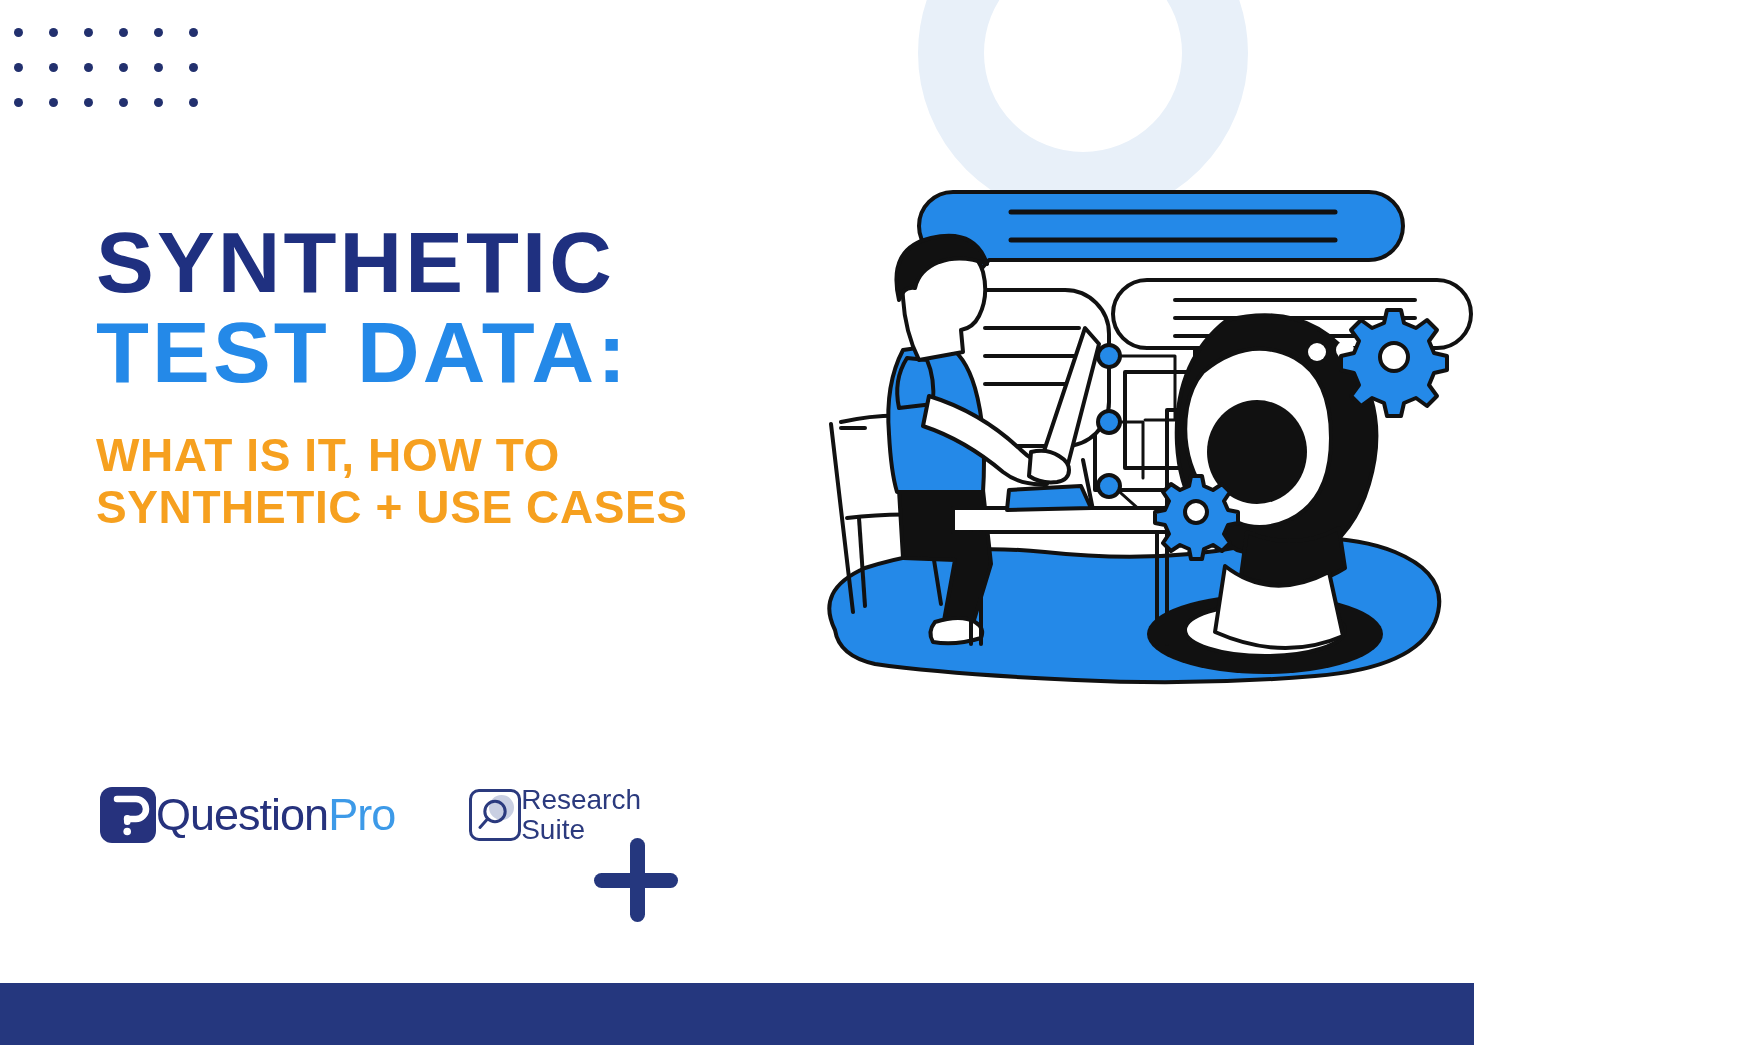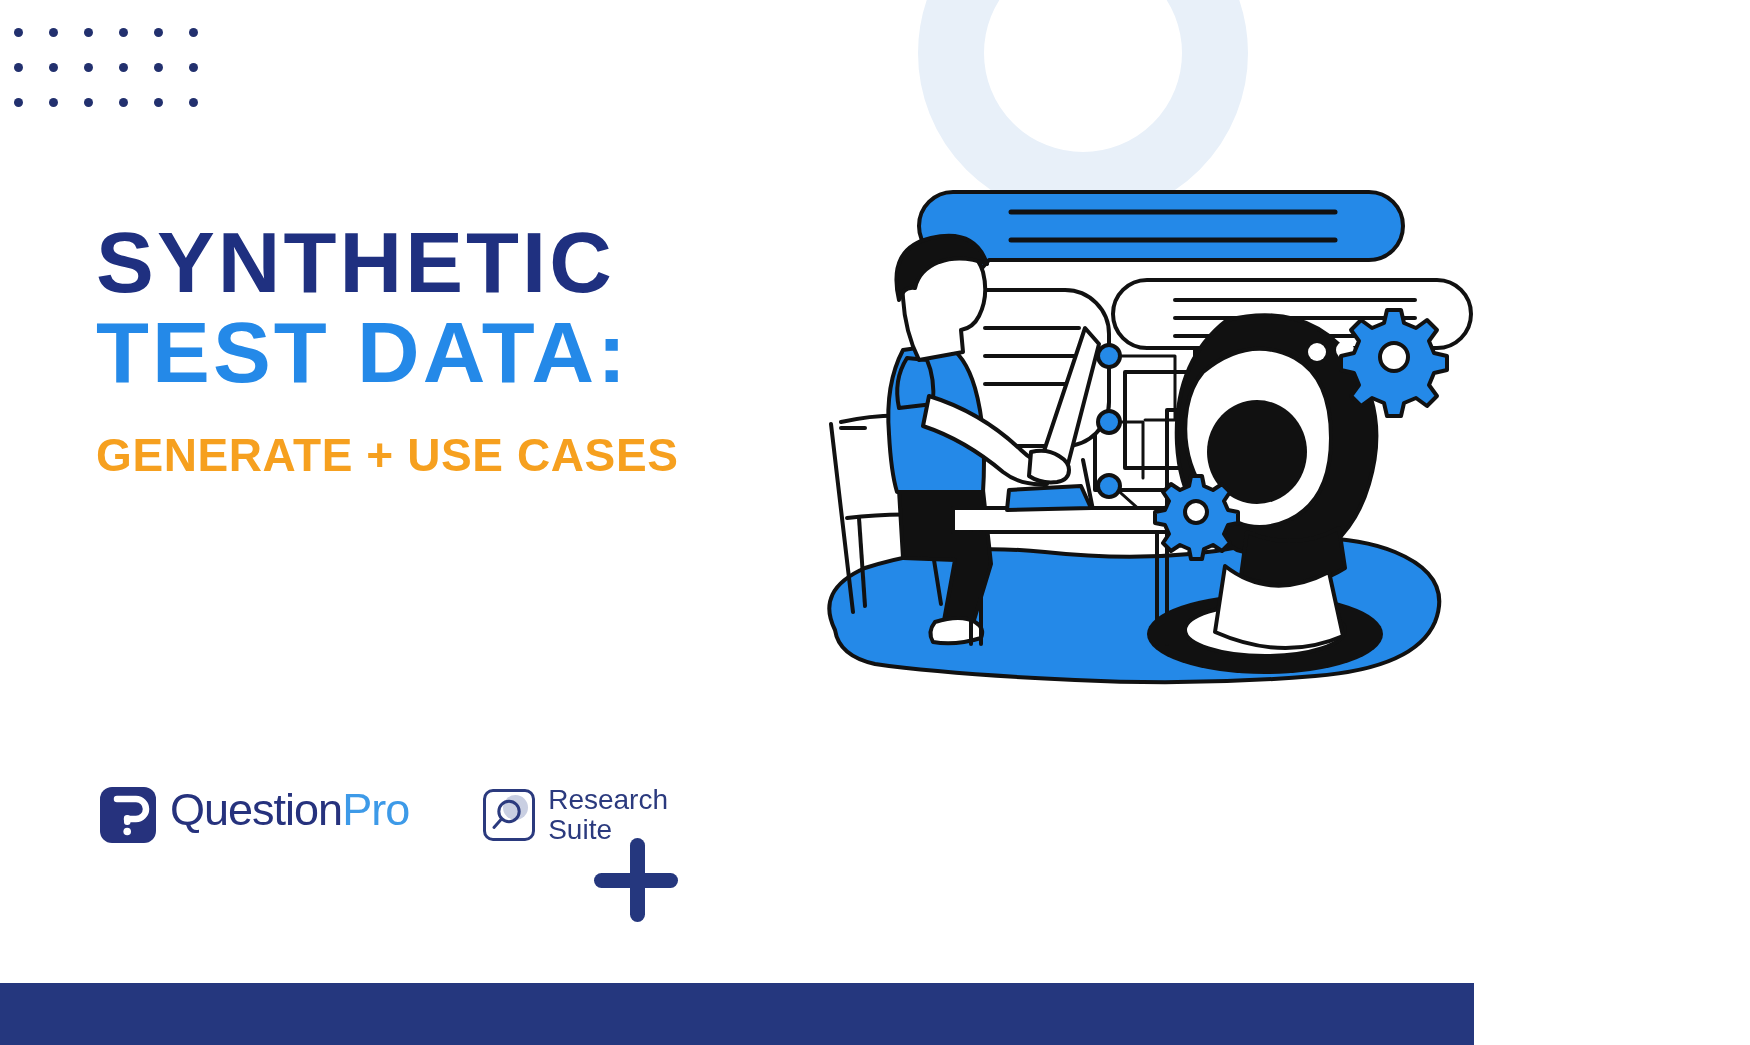--- a/index.html
+++ b/index.html
@@ -36,27 +36,27 @@
     transform:scaleX(1.02); transform-origin:left center;
   }
   .sub { margin-top:34px; }
   .s-line {
     font-size:46px; font-weight:bold; color:#f6a01f;
     letter-spacing:0.6px; line-height:1.12; white-space:nowrap;
   }
 
   
   .logos { position:absolute; left:100px; top:785px; display:flex; align-items:center; gap:74px; }
-  .qp-logo { display:flex; gap:14px; }
+  .qp-logo { display:flex; align-items:center; }
   .qp-mark { width:56px; height:56px; border-radius:12px; background:#26327d; position:relative; flex:none; }
   .qp-word { font-size:45px; letter-spacing:-1px; line-height:1; white-space:nowrap; }
   .qp-word .dark { color:#26327d; }
   .qp-word .light { color:#3d9ae8; }
 
-  .rs-logo { display:flex; align-items:center; gap:13px; }
+  .rs-logo { display:flex; align-items:center; gap:0; }
   .rs-mark { width:52px; height:52px; border:3px solid #2b3a7e; border-radius:10px;
              position:relative; flex:none; overflow:hidden; background:#fff; }
   .rs-blob { position:absolute; right:4px; top:3px; width:25px; height:25px;
              border-radius:50%; background:#c9cfe2; }
   .rs-text { font-size:28px; line-height:1.06; color:#2b3a7e; white-space:nowrap; }
 
   
   .plus { position:absolute; left:594px; top:838px; width:84px; height:84px; }
   .plus span { position:absolute; background:#25377e; border-radius:9px; }
   .plus .v { left:36px; top:0; width:15px; height:84px; }
@@ -100,21 +100,22 @@
       <g transform="rotate(-24 46 46)">
         <path d="M46 12 L84 78 Q88 86 79 86 L13 86 Q4 86 8 78 Z" fill="none" stroke="#25377e" stroke-width="22" stroke-linejoin="round"></path>
       </g>
     </svg>
   </div>
 
   <div class="headline">
     <div class="h-line1">SYNTHETIC</div>
     <div class="h-line2">TEST DATA:</div>
     <div class="sub">
-      <div class="s-line">GENERATE + USE CASES</div>
+      <div class="s-line">WHAT IS IT, HOW TO</div>
+      <div class="s-line">SYNTHETIC + USE CASES</div>
     </div>
   </div>
 
   <div class="logos">
 
     <div class="qp-logo">
       <div class="qp-mark">
         <svg viewBox="0 0 56 56" style="width:100%;height:100%;">
           <path d="M17 12 h19 a10 10 0 0 1 0 20 h-9" fill="none" stroke="#ffffff" stroke-width="6.5" stroke-linecap="round"></path>
           <rect x="24" y="28" width="6.5" height="10" rx="3" fill="#ffffff"></rect>

